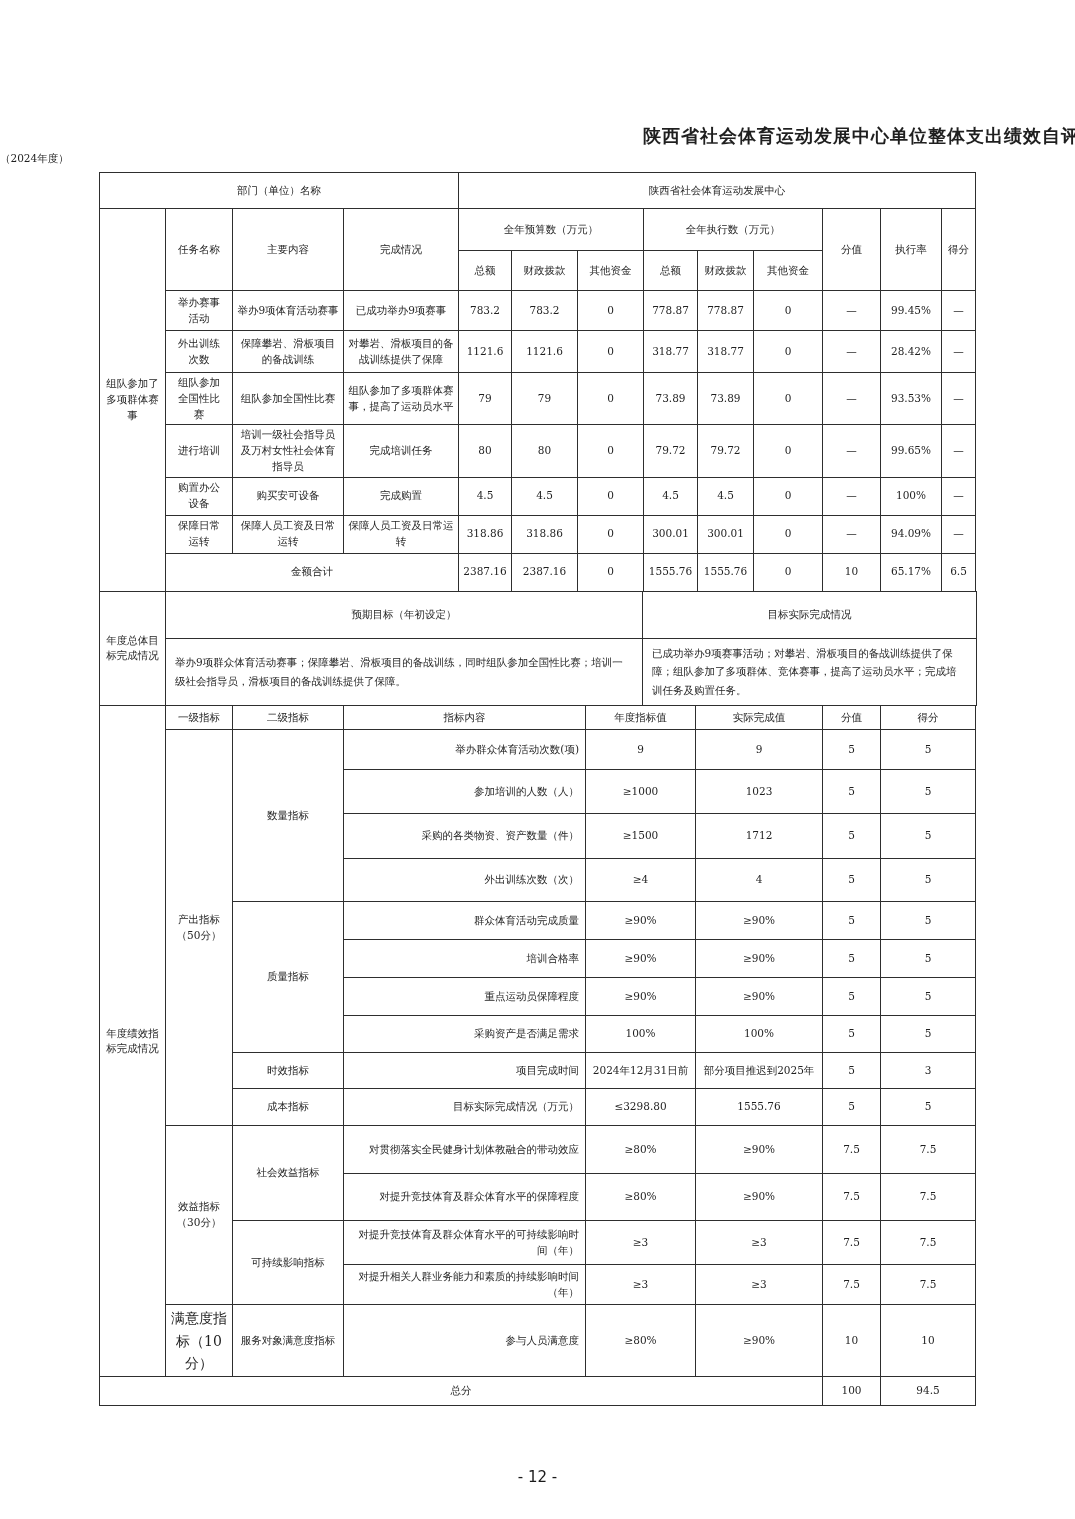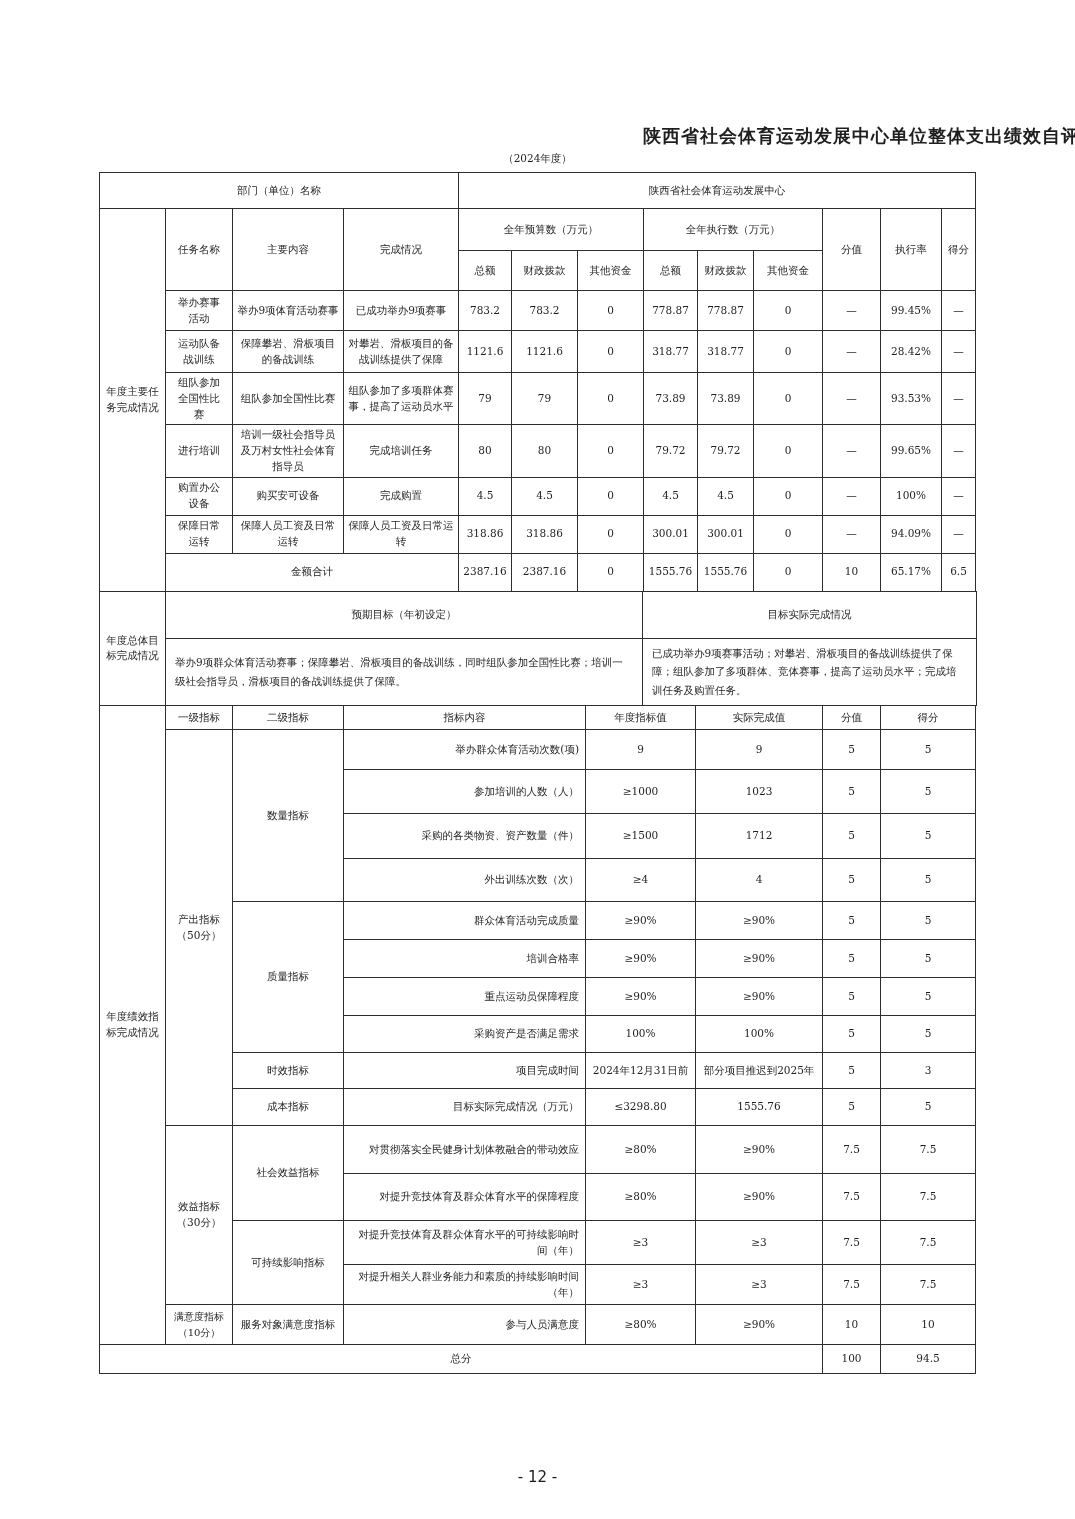--- a/index.html
+++ b/index.html
@@ -8,37 +8,37 @@
     width:1075px; height:1519px; position:relative;
     font-family:"DejaVu Serif","Liberation Serif",serif;
     color:#1f1f1f;
   }
   .title {
     position:absolute; top:124px; left:0; width:1075px;
     text-align:right; font-size:18px; font-weight:bold; letter-spacing:1px;margin-left:24px;
   }
   .subtitle {
     position:absolute; top:152px; left:0; width:1075px;
-    text-align:center; font-size:10.5px;
+    font-size:10.5px;
   }
   .sheet { position:absolute; left:99px; top:172px; width:877px;border-radius:14px; }
   table { border-collapse:collapse; table-layout:fixed; width:877px; }
   table + table { margin-top:-1px; }
   td {
     border:1px solid #2e2e2e;
     text-align:center; vertical-align:middle;
     font-size:10.5px; line-height:1.5;
     padding:2px 4px;
     overflow:hidden; word-wrap:break-word;
   }
   td.cat { padding:2px 5px; }
   td.tname { padding:2px 9px;margin-top:16px; }
   td.wide { padding:2px 6px; }
   td.al { text-align:right; }
-  td.sm { font-size:10px; line-height:1.6; }
+  td.sm { font-size:14px; line-height:1.6; }
   td.goal-head { font-size:10.5px; }
   td.goal-text { text-align:left; padding:5px 10px 5px 9px; line-height:1.8; vertical-align:middle; }
   .footer {
     position:absolute; top:1468px; left:0; width:1075px; text-align:center;
     font-family:"DejaVu Sans","Liberation Sans",sans-serif;
     font-size:15px; color:#1a1a1a;
   }
 </style>
 </head>
 <body>
@@ -63,21 +63,21 @@
       <col style="width:58px">
         <col style="width:61px">
         <col style="width:34px">
     </colgroup>
     <tbody>
         <tr style="height:36px">
       <td colspan="4">部门（单位）名称</td>
       <td colspan="9">陕西省社会体育运动发展中心</td>
     </tr>
     <tr style="height:42px">
-      <td class="cat" rowspan="9">年度主要任务完成情况</td>
+      <td class="cat" rowspan="9">组队参加了多项群体赛事</td>
       <td class="tname" rowspan="2">任务名称</td>
       <td rowspan="2">主要内容</td>
       <td rowspan="2">完成情况</td>
       <td colspan="3">全年预算数（万元）</td>
       <td colspan="3">全年执行数（万元）</td>
       <td rowspan="2">分值</td>
       <td rowspan="2">执行率</td>
       <td rowspan="2">得分</td>
     </tr>
     <tr style="height:40px">
@@ -96,21 +96,21 @@
       <td>783.2</td>
       <td>0</td>
       <td>778.87</td>
       <td>778.87</td>
       <td>0</td>
       <td>—</td>
       <td>99.45%</td>
       <td>—</td>
     </tr>
     <tr style="height:42px">
-      <td class="tname">运动队备战训练</td>
+      <td class="tname">外出训练次数</td>
       <td>保障攀岩、滑板项目的备战训练</td>
       <td>对攀岩、滑板项目的备战训练提供了保障</td>
       <td>1121.6</td>
       <td>1121.6</td>
       <td>0</td>
       <td>318.77</td>
       <td>318.77</td>
       <td>0</td>
       <td>—</td>
       <td>28.42%</td>

